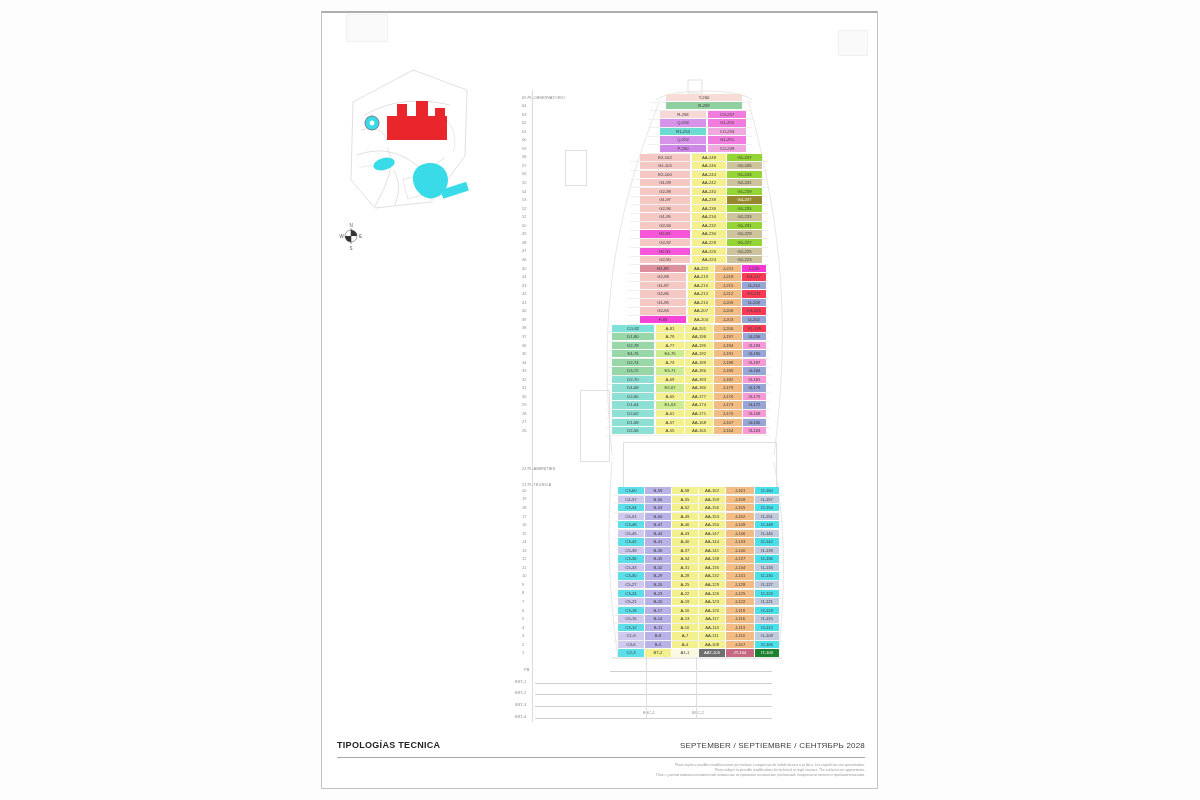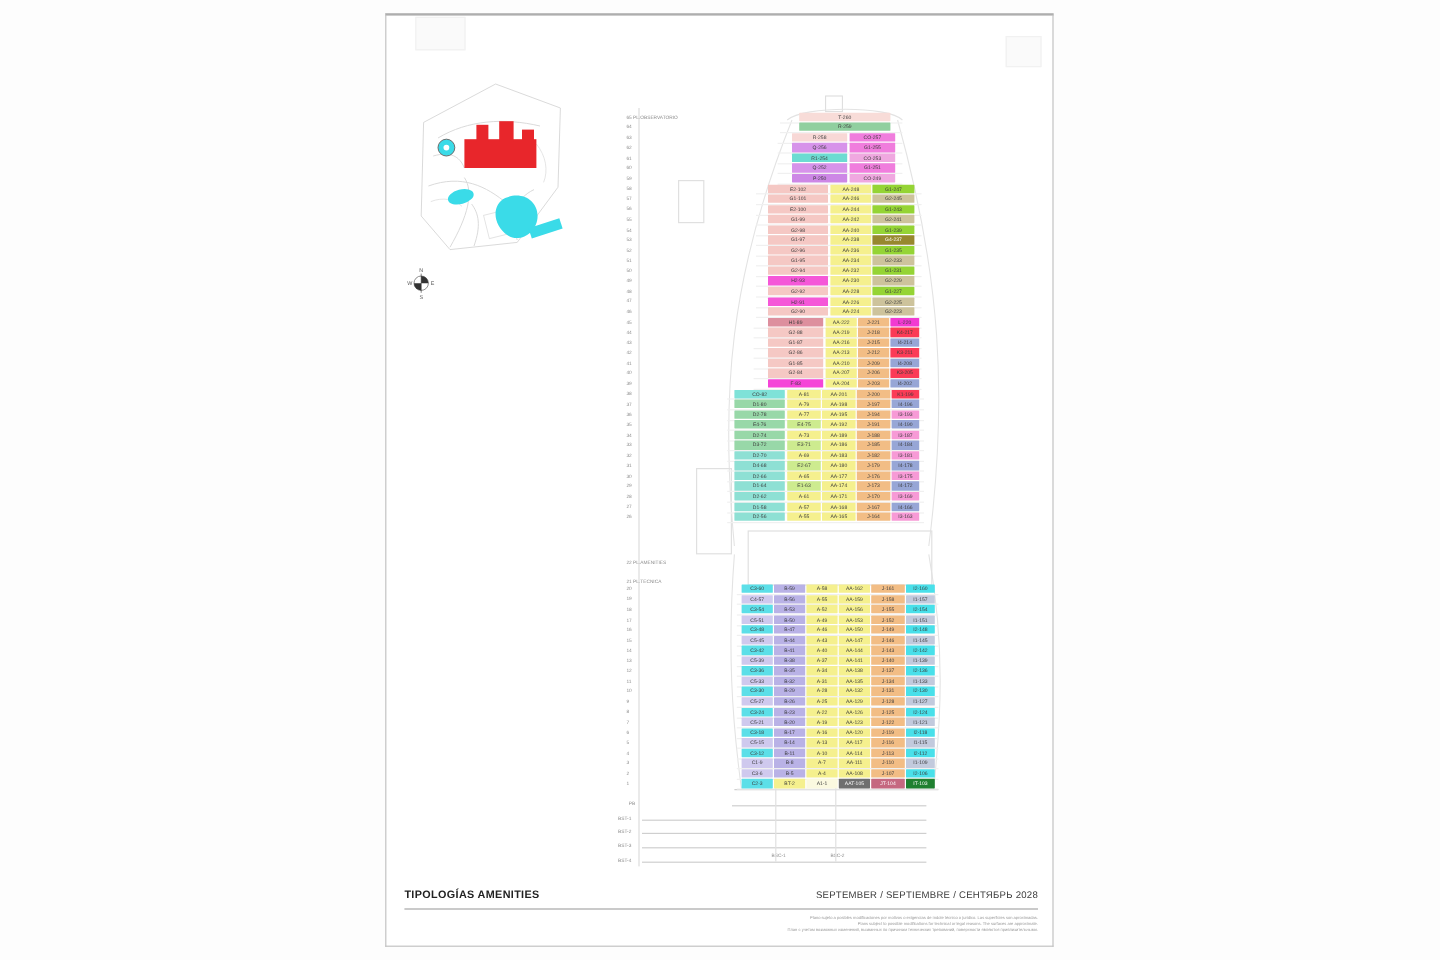--- a/index.html
+++ b/index.html
@@ -493,21 +493,21 @@
       <div class="bs-label" style="left: 515px; top: 702px;">BST-3</div>
       <div class="bs-line" style="left: 535px; top: 706px; width: 237px;"></div>
       <div class="bs-label" style="left: 515px; top: 714px;">BST-4</div>
       <div class="bs-line" style="left: 535px; top: 718px; width: 237px;"></div>
       <div class="bs-label" style="left: 643px; top: 710px;">BSC-1</div>
       <div class="bs-label" style="left: 692px; top: 710px;">BSC-2</div>
       <div class="core-line" style="left: 646px; top: 657px; height: 61px;"></div>
       <div class="core-line" style="left: 696px; top: 657px; height: 61px;"></div>
     </div>
 
-  <div class="title">TIPOLOGÍAS AMENITIES</div>
+  <div class="title">TIPOLOGÍAS TECNICA</div>
   <div class="dateline">SEPTEMBER / SEPTIEMBRE / СЕНТЯБРЬ 2028</div>
   <div class="sep"></div>
   <div class="disclaimer" id="disclaimer">
       <div>Plano sujeto a posibles modificaciones por motivos o exigencias de índole técnico o jurídico. Las superficies son aproximadas.</div>
       <div>Plans subject to possible modifications for technical or legal reasons. The surfaces are approximate.</div>
       <div>План с учетом возможных изменений, вызванных по причинам технических требований, поверхности являются приблизительными.</div>
     </div>
 
 </div>
 

